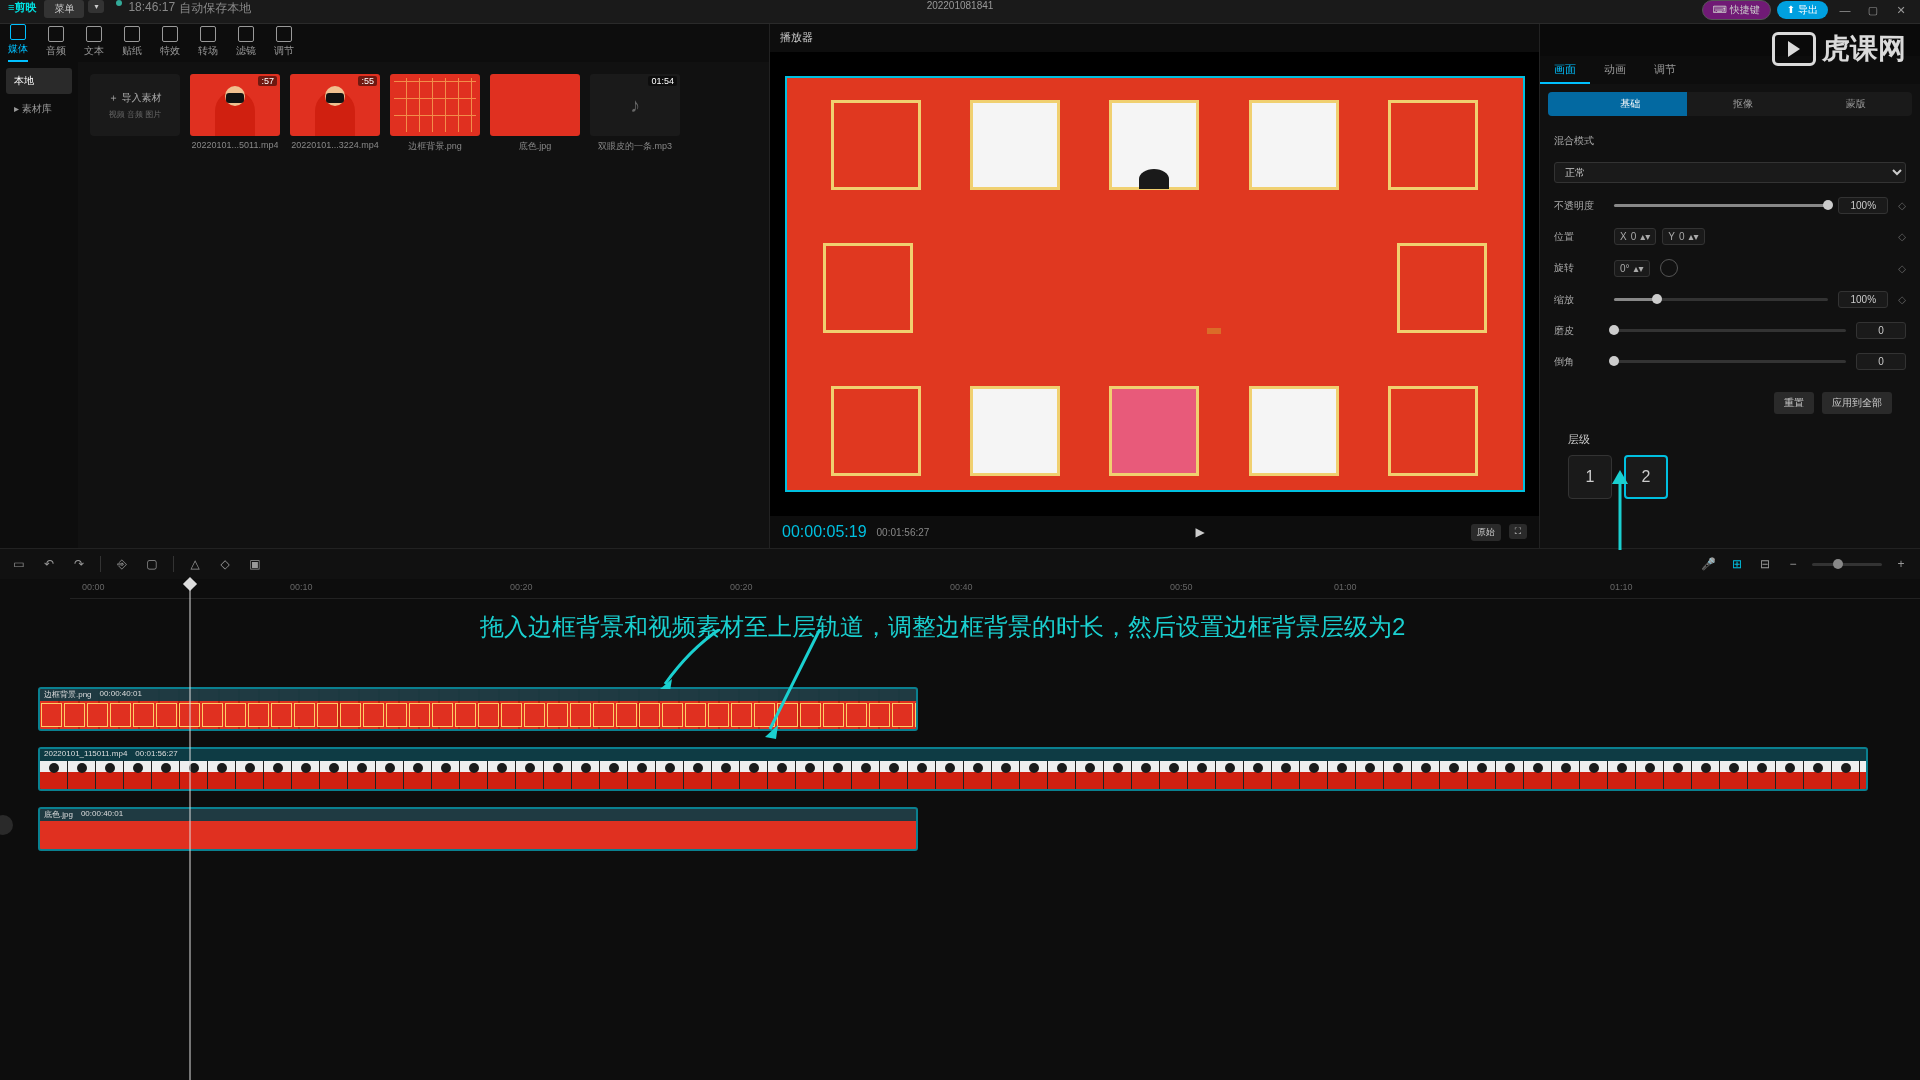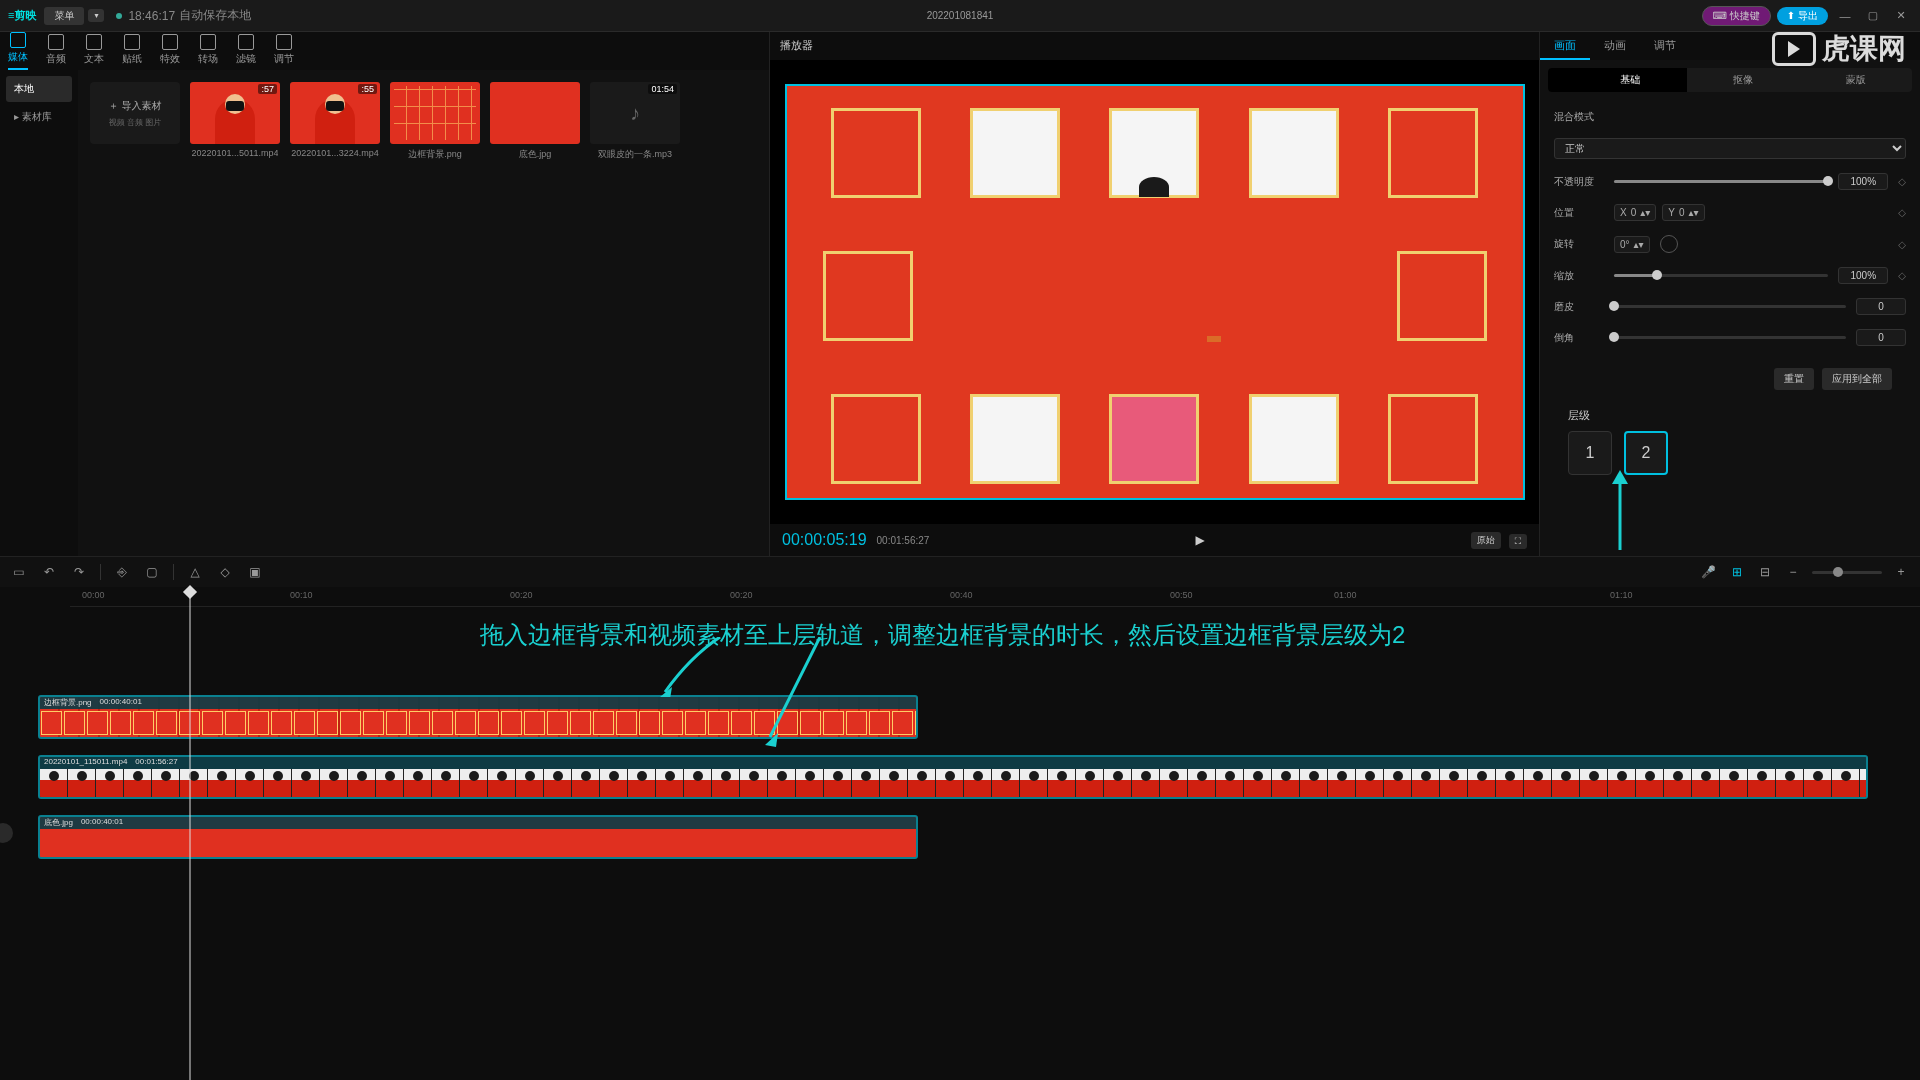--- a/index.html
+++ b/index.html
@@ -1,19 +1,19 @@
 <!DOCTYPE html>
 <html><head>
 <meta charset="utf-8">
 <style>
 * { margin:0; padding:0; box-sizing:border-box; font-family:"Microsoft YaHei",Arial,sans-serif; }
 body { background:#0a0a0a; color:#ccc; width:1920px; height:1080px; overflow:hidden; position:relative; font-size:11px; }
 
 
-.titlebar { height:32px; background:#1a1a1a; display:flex; align-items:center; padding:0 8px; border-bottom:1px solid #2a2a2a; }
+.titlebar { height:24px; background:#1a1a1a; display:flex; align-items:flex-start; padding:0 8px; border-bottom:1px solid #2a2a2a; }
 .titlebar .logo { color:#00e0e0; font-weight:bold; margin-right:8px; }
 .titlebar .menu-btn { background:#333; padding:2px 10px; border-radius:3px; font-size:10px; margin-right:4px; cursor:pointer; }
 .titlebar .dropdown-arrow { background:#333; padding:2px 6px; border-radius:3px; font-size:8px; cursor:pointer; }
 .titlebar .status-dot { width:6px; height:6px; background:#3a9; border-radius:50%; margin:0 6px 0 12px; }
 .titlebar .status-text { color:#888; font-size:12px; }
 .titlebar .doc-title { position:absolute; left:50%; transform:translateX(-50%); color:#999; font-size:10px; }
 .titlebar .right-controls { margin-left:auto; display:flex; gap:6px; align-items:center; }
 .titlebar .pill { padding:2px 10px; border-radius:10px; font-size:10px; cursor:pointer; }
 .titlebar .pill.dark { background:#701a75; border:1px solid #555; }
 .titlebar .pill.blue { background:#00a0e0; color:#fff; }
@@ -57,31 +57,31 @@
 .pv-row.r1 { top:22px; } .pv-row.r2 { top:165px; justify-content:space-between; padding:0 36px; } .pv-row.r3 { top:308px; }
 .pv-cell { width:90px; height:90px; border:3px solid #f0d070; background:#e03820; }
 .pv-cell.white { background:#f5f5f5; }
 .pv-cell.pink { background:#e85a7a; }
 .pv-cell.head::after { content:""; position:absolute; bottom:-2px; left:50%; transform:translateX(-50%); width:30px; height:20px; background:#1a1a1a; border-radius:50% 50% 0 0; }
 .pv-cell { position:relative; }
 .preview-controls { height:32px; display:flex; align-items:center; padding:0 12px; background:#0d0d0d; gap:10px; }
 .time-current { color:#00c0e0; font-size:16px; }
 .time-total { color:#888; font-size:10px; }
 .play-btn { margin:0 auto; color:#ccc; cursor:pointer; font-size:12px; }
-.pv-ctrl-right { display:flex; gap:8px; align-items:flex-end; }
+.pv-ctrl-right { display:flex; gap:8px; align-items:flex-start; }
 .pv-ctrl-btn { background:#2a2a2a; padding:2px 6px; border-radius:3px; font-size:9px; cursor:pointer; }
 
 
-.props-panel { width:380px; background:#111; display:flex; flex-direction:column; }
+.props-panel { width:380px; background:#111; display:flex; flex-direction:column;margin-top:32px; }
 .props-tabs { display:flex; background:#0d0d0d; height:28px; }
 .props-tab { padding:6px 14px; font-size:11px; color:#999; cursor:pointer; }
 .props-tab.active { color:#00c0ff; border-bottom:2px solid #00c0ff; }
 .props-subtabs { display:flex; background:#1a1a1a; height:24px; margin:8px; border-radius:4px; overflow:hidden; }
 .props-subtab { flex:1; text-align:center; padding:5px; font-size:10px; color:#999; cursor:pointer; }
-.props-subtab.active { background:#000000; color:#fff;padding-left:31px; }
+.props-subtab.active { background:#0369a1; color:#fff;padding-left:31px; }
 .props-body { flex:1; padding:10px 14px; overflow-y:auto; }
 .prop-row { display:flex; align-items:center; margin-bottom:14px; gap:10px; font-size:10px; color:#aaa; }
 .prop-label { width:50px; }
 .prop-select { flex:1; background:#1a1a1a; border:1px solid #333; padding:3px 6px; color:#ccc; border-radius:3px; font-size:10px; }
 .prop-slider { flex:1; height:3px; background:#333; position:relative; border-radius:2px; }
 .prop-slider .fill { position:absolute; left:0; top:0; bottom:0; background:#888; border-radius:2px; }
 .prop-slider .thumb { position:absolute; top:-4px; width:10px; height:10px; background:#ccc; border-radius:50%; transform:translateX(-50%); }
 .prop-num { width:50px; background:#1a1a1a; border:1px solid #333; padding:2px 4px; color:#ccc; text-align:center; border-radius:3px; font-size:10px; }
 .prop-xy { display:flex; gap:6px; }
 .prop-xy-field { display:flex; align-items:center; background:#1a1a1a; border:1px solid #333; border-radius:3px; padding:2px 5px; gap:4px; font-size:10px; }

